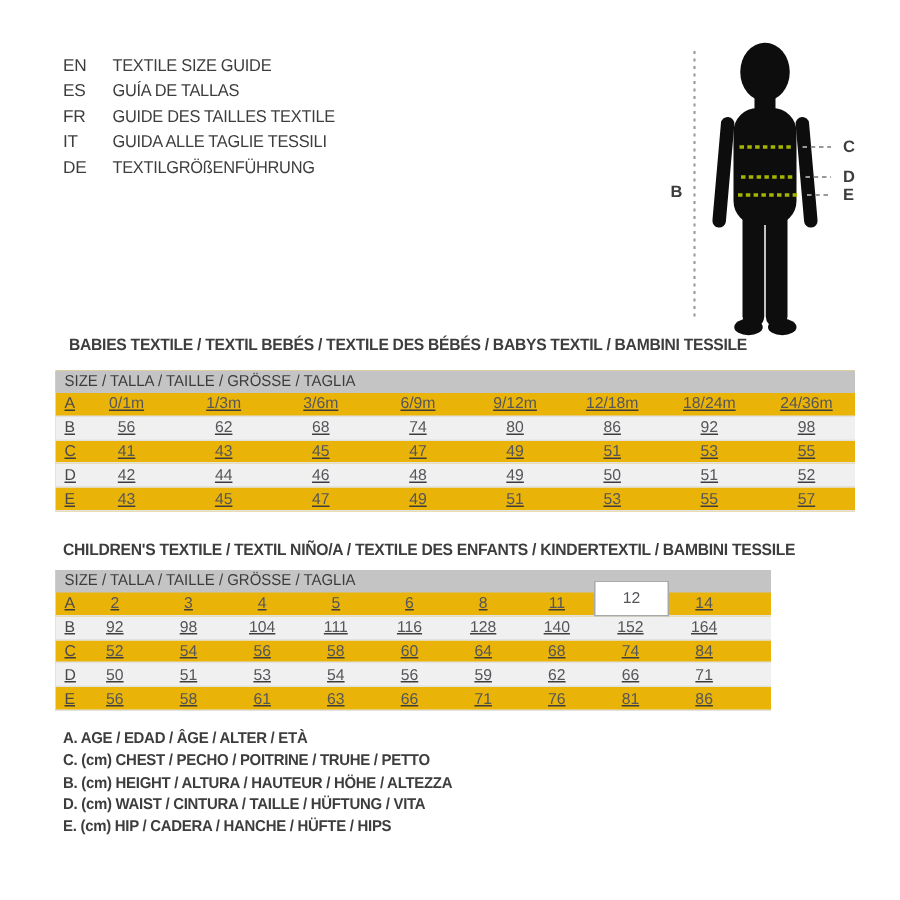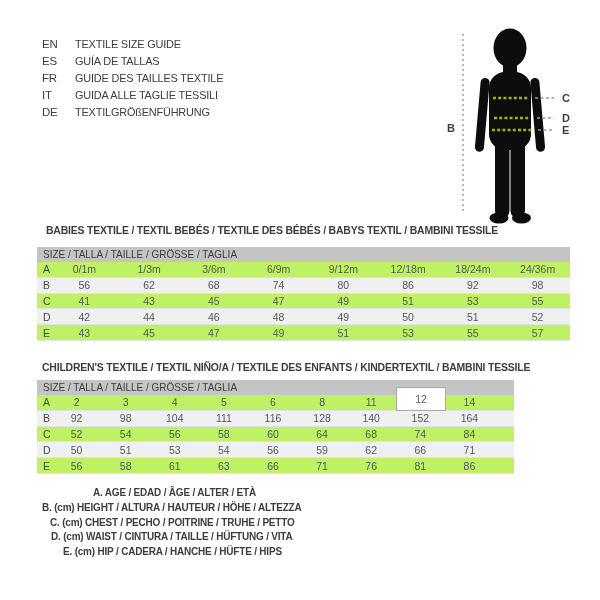--- a/index.html
+++ b/index.html
@@ -16,38 +16,38 @@
   .lang-code{width:33px;flex:none;}
 
   
   #figure-block{left:445px;top:20px;width:140px;height:212px;}
   .fig-label{position:absolute;font-size:11px;font-weight:700;color:#3d3d3d;line-height:11px;}
 
   
   .table-title{font-size:11px;font-weight:700;letter-spacing:-0.2px;white-space:nowrap;}
   #babies-title{left:46px;top:224px;}
   #children-title{left:42px;top:361px;}
-  .size-table{background:#bef264;}
+  .size-table{background:#eab308;text-decoration:underline;}
   #babies-table{left:37px;top:247px;width:533px;}
   #children-table{left:37px;top:380px;width:477px;}
   .size-bar{height:15px;background:#c4c4c4;font-size:10.5px;color:#3c3c3c;line-height:15px;padding-left:6px;}
   .trow{display:flex;height:15.8px;align-items:center;border-bottom:1px solid #e2e2e2;font-size:10.5px;color:#55565a;box-sizing:border-box;}
   .trow.stripe{background:#f0f0f0;}
   .tlabel{flex:0 0 15px;box-sizing:border-box;padding-left:6px;color:#48484a;}
   .tcell{flex:1;text-align:center;}
   .pad-right .trow{padding-right:20px;}
 
   
   #size-highlight{left:396px;top:387px;width:50px;height:24px;background:#ffffff;
     border:1px solid #a8a8a8;box-sizing:border-box;display:flex;align-items:center;justify-content:center;
     font-size:10.5px;color:#55565a;z-index:5;}
 
   
   #legend-list{left:42px;top:485px;}
-  .legend-line{font-size:10.5px;font-weight:700;line-height:14.8px;letter-spacing:-0.2px;white-space:nowrap;text-align:center;}
+  .legend-line{font-size:10.5px;font-weight:700;line-height:14.8px;letter-spacing:-0.2px;white-space:nowrap;}
 </style>
 </head>
 <body>
 
 <div id="language-list" class="abs">
     <div class="lang-row">
       <span class="lang-code">EN</span>
       <span class="cond">TEXTILE SIZE GUIDE</span>
     </div>
     <div class="lang-row">
@@ -229,17 +229,17 @@
         <span class="tcell">81</span>
         <span class="tcell">86</span>
       </div>
     </div>
 </div>
 
 <div id="size-highlight" class="abs">12</div>
 
 <div id="legend-list" class="abs">
     <div class="legend-line"><span class="cond">A. AGE / EDAD / ÂGE / ALTER / ETÀ</span></div>
+    <div class="legend-line"><span class="cond">C. (cm) CHEST / PECHO / POITRINE / TRUHE / PETTO</span></div>
     <div class="legend-line"><span class="cond">B. (cm) HEIGHT / ALTURA / HAUTEUR / HÖHE / ALTEZZA</span></div>
-    <div class="legend-line"><span class="cond">C. (cm) CHEST / PECHO / POITRINE / TRUHE / PETTO</span></div>
     <div class="legend-line"><span class="cond">D. (cm) WAIST / CINTURA / TAILLE / HÜFTUNG / VITA</span></div>
     <div class="legend-line"><span class="cond">E. (cm) HIP / CADERA / HANCHE / HÜFTE / HIPS</span></div>
   </div>
 
 </body></html>

